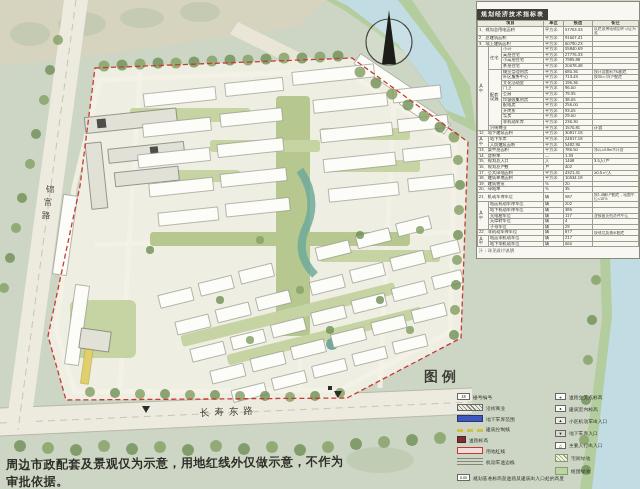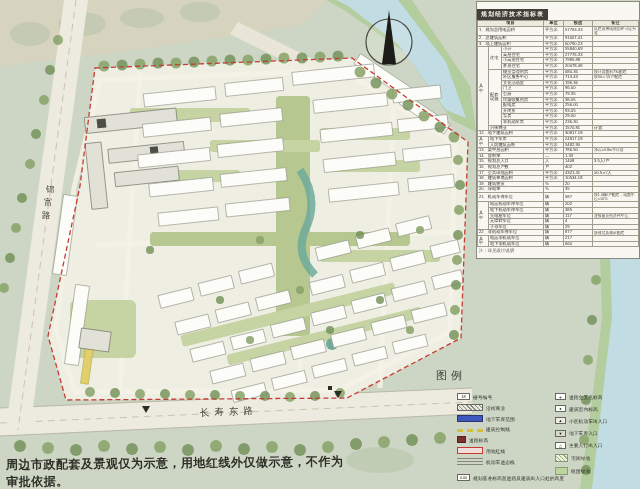--- a/index.html
+++ b/index.html
@@ -40,22 +40,22 @@
   .cross-elev{width:11px;height:7px;border:1px solid #666;background:#fefef8;font-size:5px;}
   .indoor-elev{width:11px;height:7px;border:1px solid #666;background:#fefef8;font-size:4px;}
   .car-entry{width:11px;height:7px;border:1px solid #666;background:#ececdf;font-size:4px;}
   .garage-entry{width:11px;height:7px;border:1px solid #666;background:#d9d9cc;font-size:4px;}
   .ped-entry{width:11px;height:7px;border:1px solid #666;background:#fefef8;font-size:4px;}
   .house-green{width:13px;height:8px;border:1px solid #85957a;
        background:repeating-linear-gradient(45deg,#9cb07a 0 1px,#f1efdd 1px 3px);}
   .cluster-green{width:13px;height:8px;border:1px solid #84a06c;background:#bdd4a2;}
   .legend-note{position:absolute;left:457px;top:474px;width:182px;display:flex;align-items:center;}
 
-  .legend-title{position:absolute;left:424px;top:368px;font-size:11px;font-weight:normal;
-                letter-spacing:4px;color:#3e3e37;margin-left:12px;}
+  .legend-title{position:absolute;left:424px;top:368px;font-size:14px;font-weight:bold;
+                letter-spacing:4px;color:#3e3e37;}
   .disclaimer{position:absolute;left:6px;top:455px;width:340px;font-size:12px;font-weight:bold;
               color:#2e2e28;letter-spacing:.5px;transform:rotate(-.6deg);}
 </style>
 </head>
 <body>
 
 <div class="stage">
 
   <svg class="map-svg" viewBox="0 0 640 489">
     <style>

